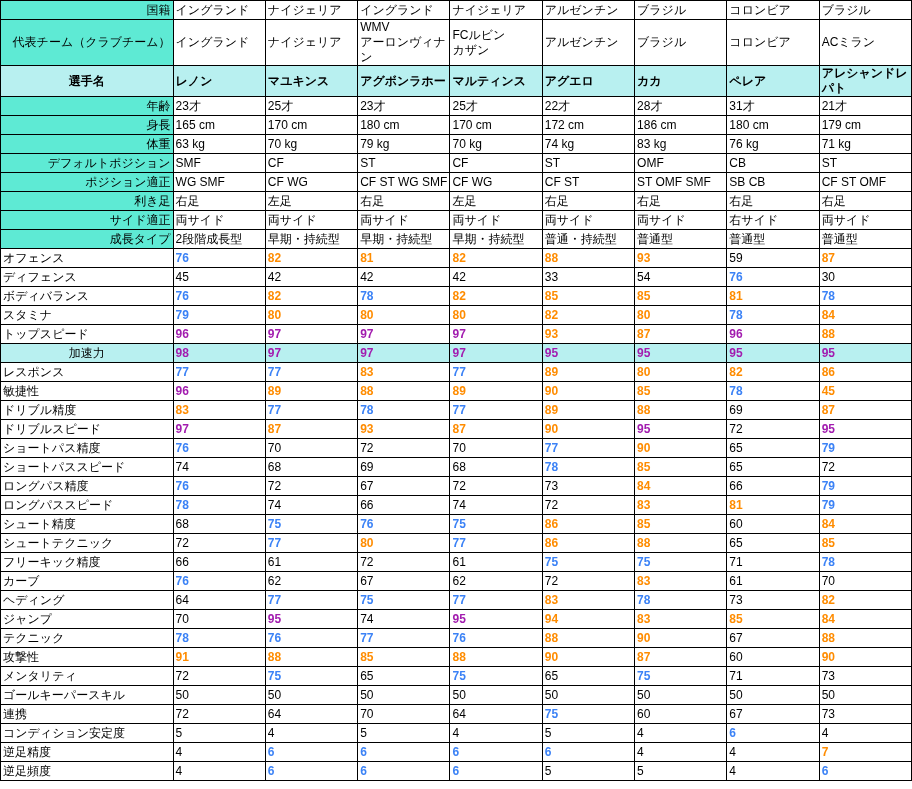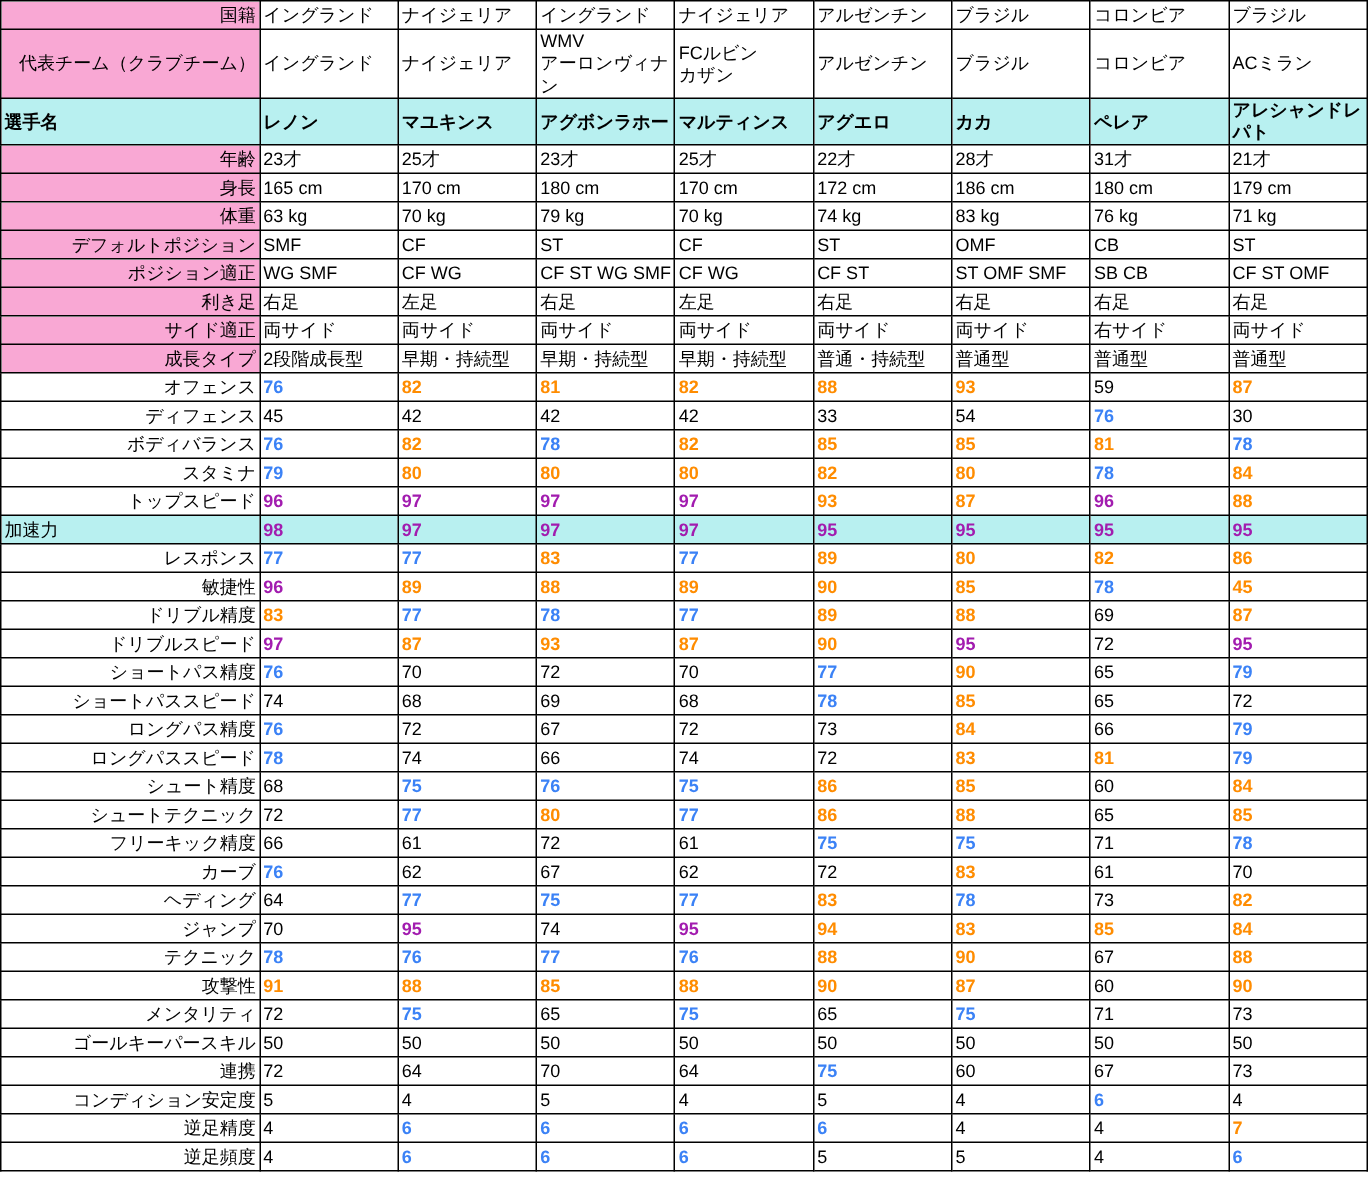--- a/index.html
+++ b/index.html
@@ -28,33 +28,32 @@
     font-size: 12px;
     white-space: nowrap;
     overflow: hidden;
     vertical-align: middle;
   }
   
   col.c-label { width: 172px; }
   col.c-data  { width: 92px; }
 
   td.label {
-    background: #f9a8d4;
+    background: #5eead4;
     text-align: right;
     font-size: 12px;
     padding-right: 3px;
   }
   td.label-plain {
     background: #ffffff;
-    text-align: right;
     padding-right: 3px;
   }
   td.label-cyan {
     background: #b8f0f0;
-    text-align: left;
+    text-align: center;
     padding-right: 3px;
   }
   td.data {
     background: #ffffff;
     text-align: left;
   }
   td.data-cyan {
     background: #b8f0f0;
     text-align: left;
   }

